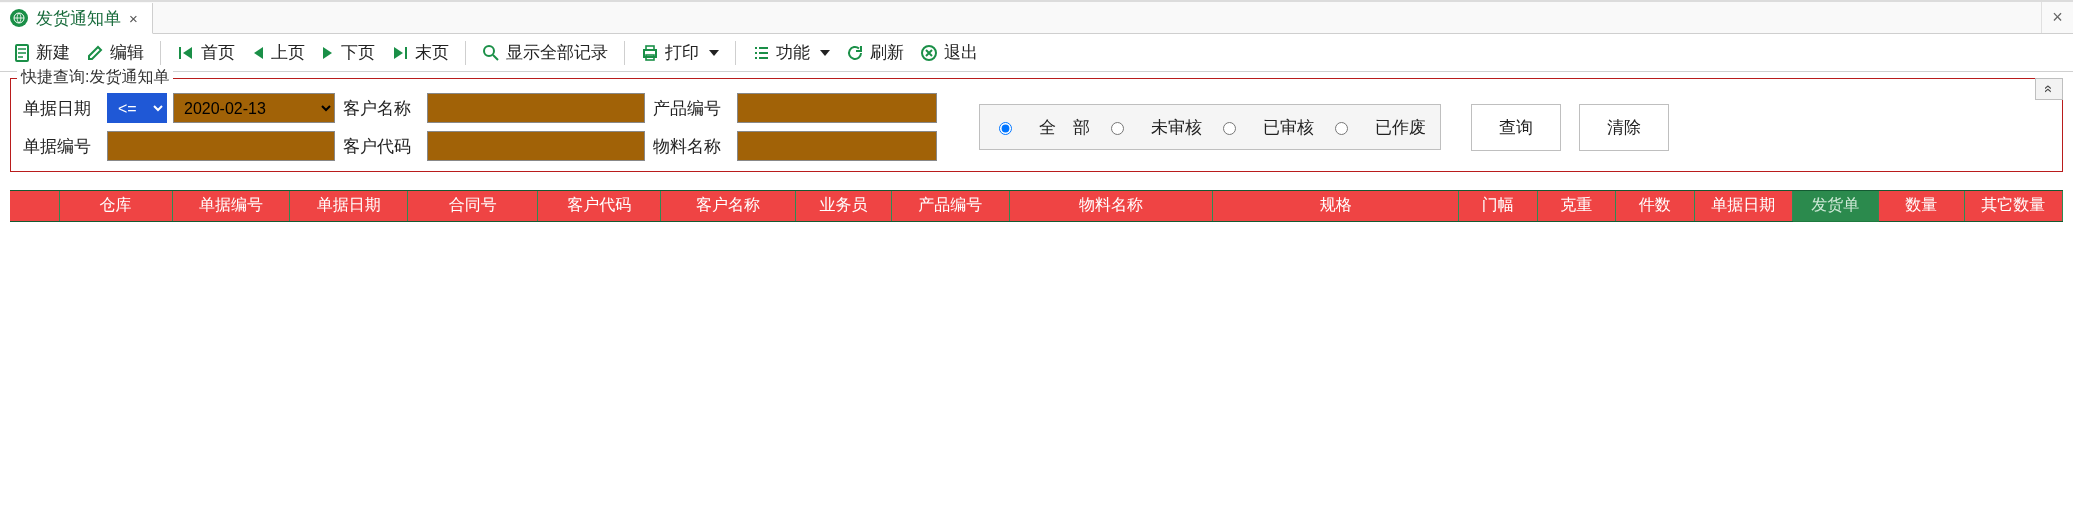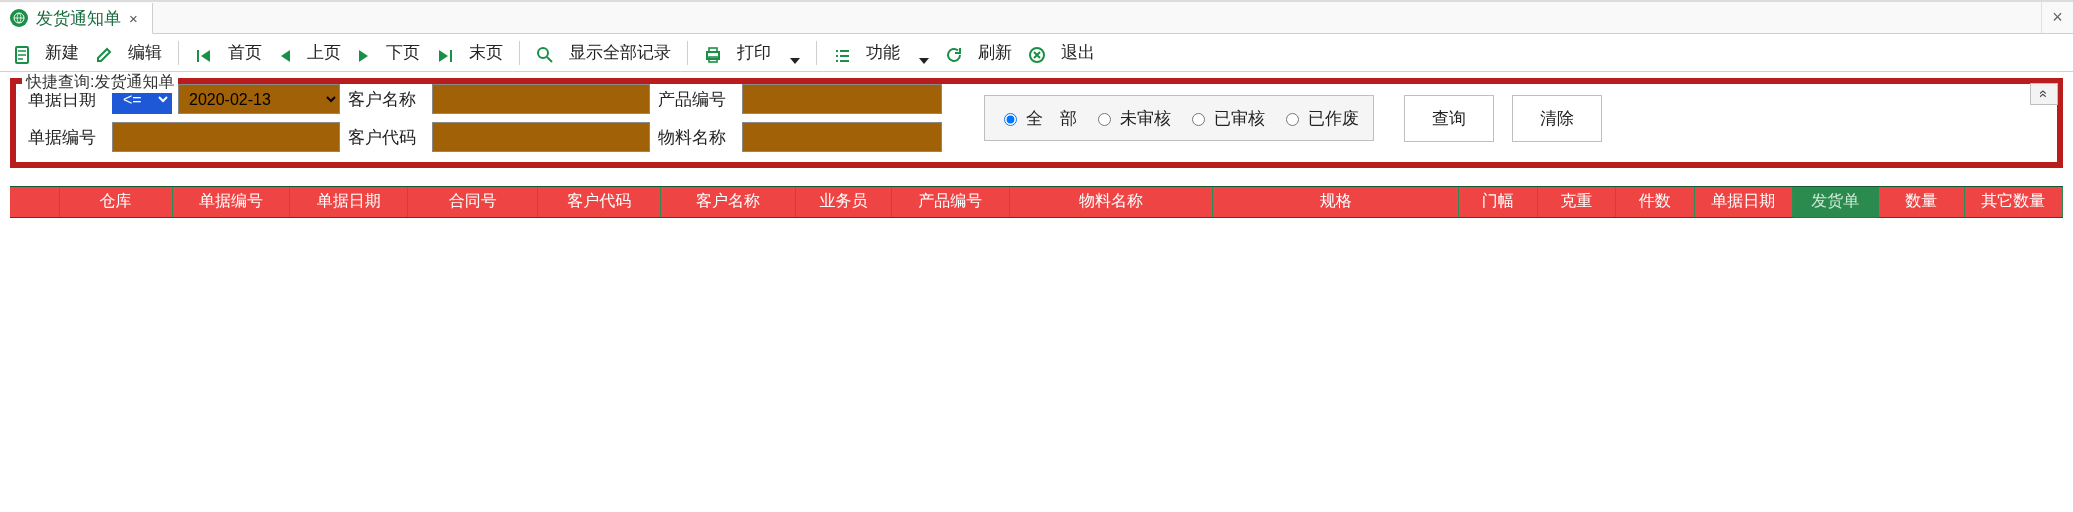--- a/index.html
+++ b/index.html
@@ -50,22 +50,22 @@
   .toolbar {
     height: 38px;
     display: flex; align-items: center;
     gap: 8px;
     padding: 0 10px;
     border-bottom: 1px solid #d0d0d0;
     color: #1a7a3d;
     background: #fff;
   }
   .tbtn {
-    display: inline-flex; align-items: flex-end;
-    gap: 15px;
+    display: inline-flex; align-items: center;
+    gap: 6px;
     padding: 2px 4px;
     cursor: pointer;
     white-space: nowrap;
   }
   .tbtn .lab { color: #222; }
   .divider {
     width: 1px; height: 24px; background: #cfcfcf;
     margin: 0 4px;
   }
   .ico { display: inline-flex; align-items: center; justify-content: center; }
@@ -76,22 +76,22 @@
     border-right: 5px solid transparent;
     border-top: 6px solid #222;
     margin-left: 4px;
   }
   
   .filter-wrap {
     position: relative;
     margin: 6px 10px 0 10px;
   }
   .filter {
-    border: 6px solid #b91c1c;
-    padding: 0 12px 10px 12px;
+    border: 1px solid #b91c1c;
+    padding: 14px 12px 10px 12px;
     position: relative;
   }
   .filter-legend {
     position: absolute;
     top: -12px; left: 6px;
     background: #fff;
     padding: 0 4px;
     font-size: 16px;
     color: #333;
   }
@@ -120,21 +120,21 @@
   .w190 { width: 200px; }
   .radio-group {
     border: 1px solid #bfbfbf;
     background: #f5f5f5;
     height: 46px;
     display: flex; align-items: center;
     gap: 16px;
     padding: 0 14px;
     margin-left: 10px;
   }
-  .radio-item { display: inline-flex; align-items: center; gap: 6px; white-space: nowrap; }
+  .radio-item { display: inline-flex; align-items: center; gap: 24px; white-space: nowrap; }
   .actions { display: flex; gap: 18px; margin-left: 22px; }
   .btn {
     height: 47px; min-width: 90px;
     border: 1px solid #bfbfbf;
     background: #fff;
     display: inline-flex; align-items: center; justify-content: center;
     padding: 0 22px;
     cursor: pointer;
   }
   

